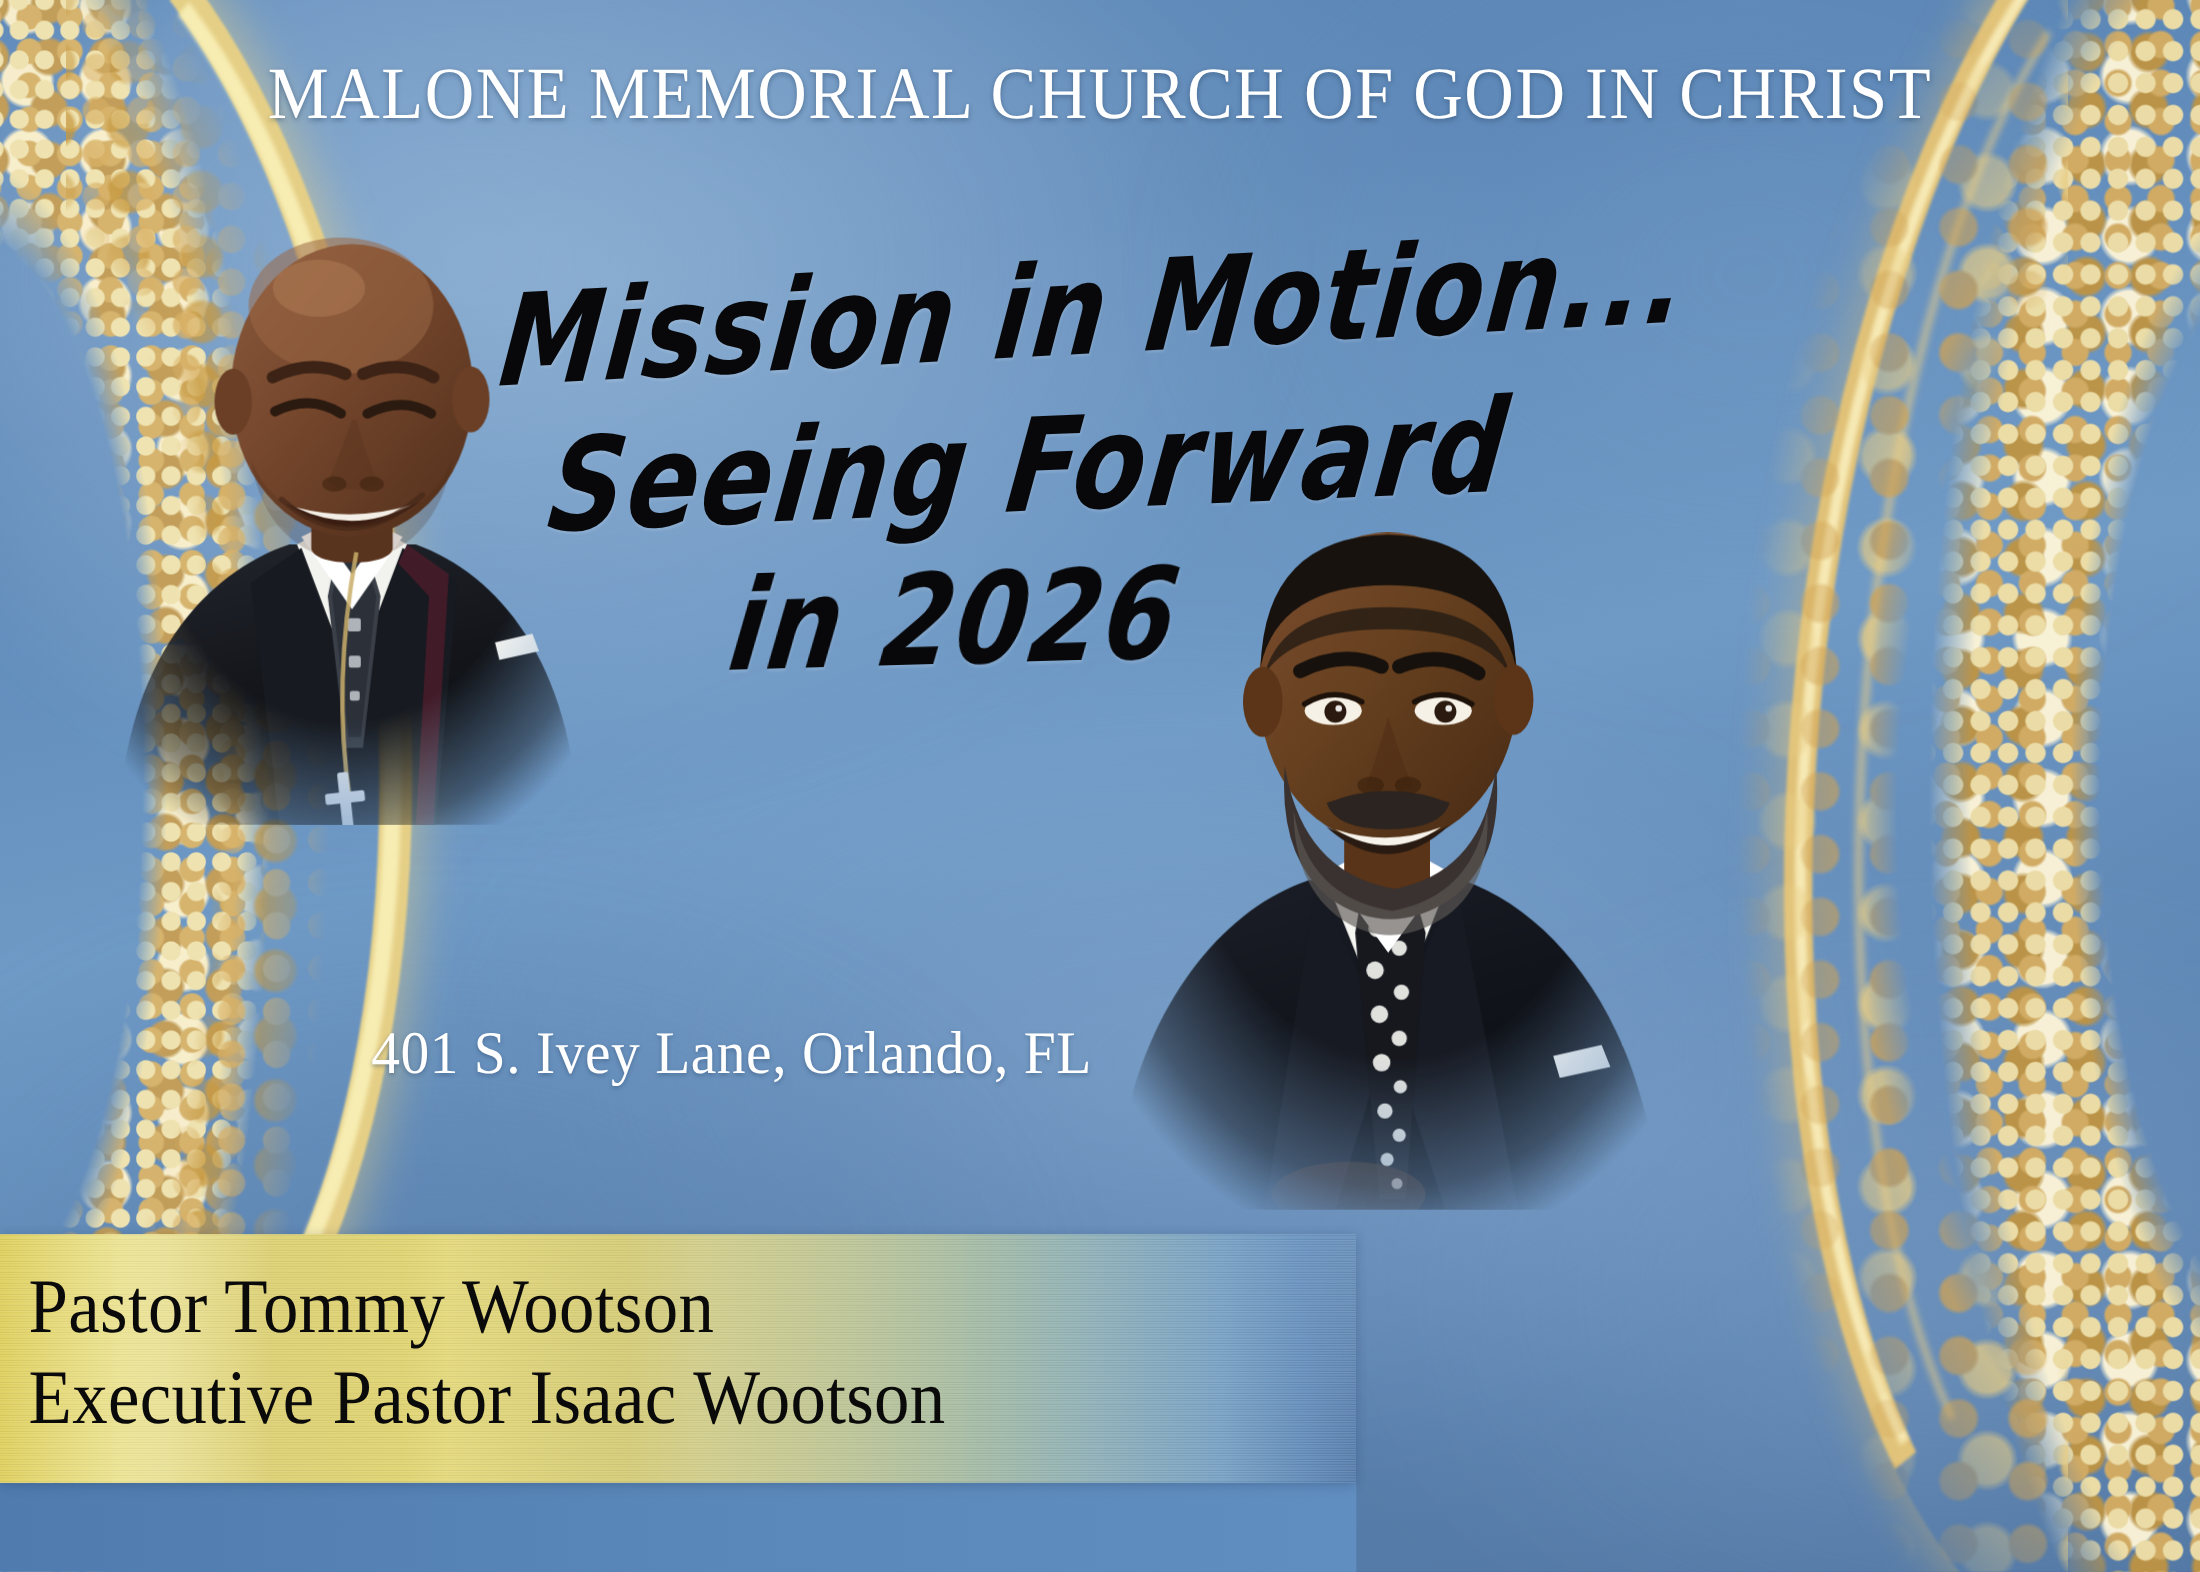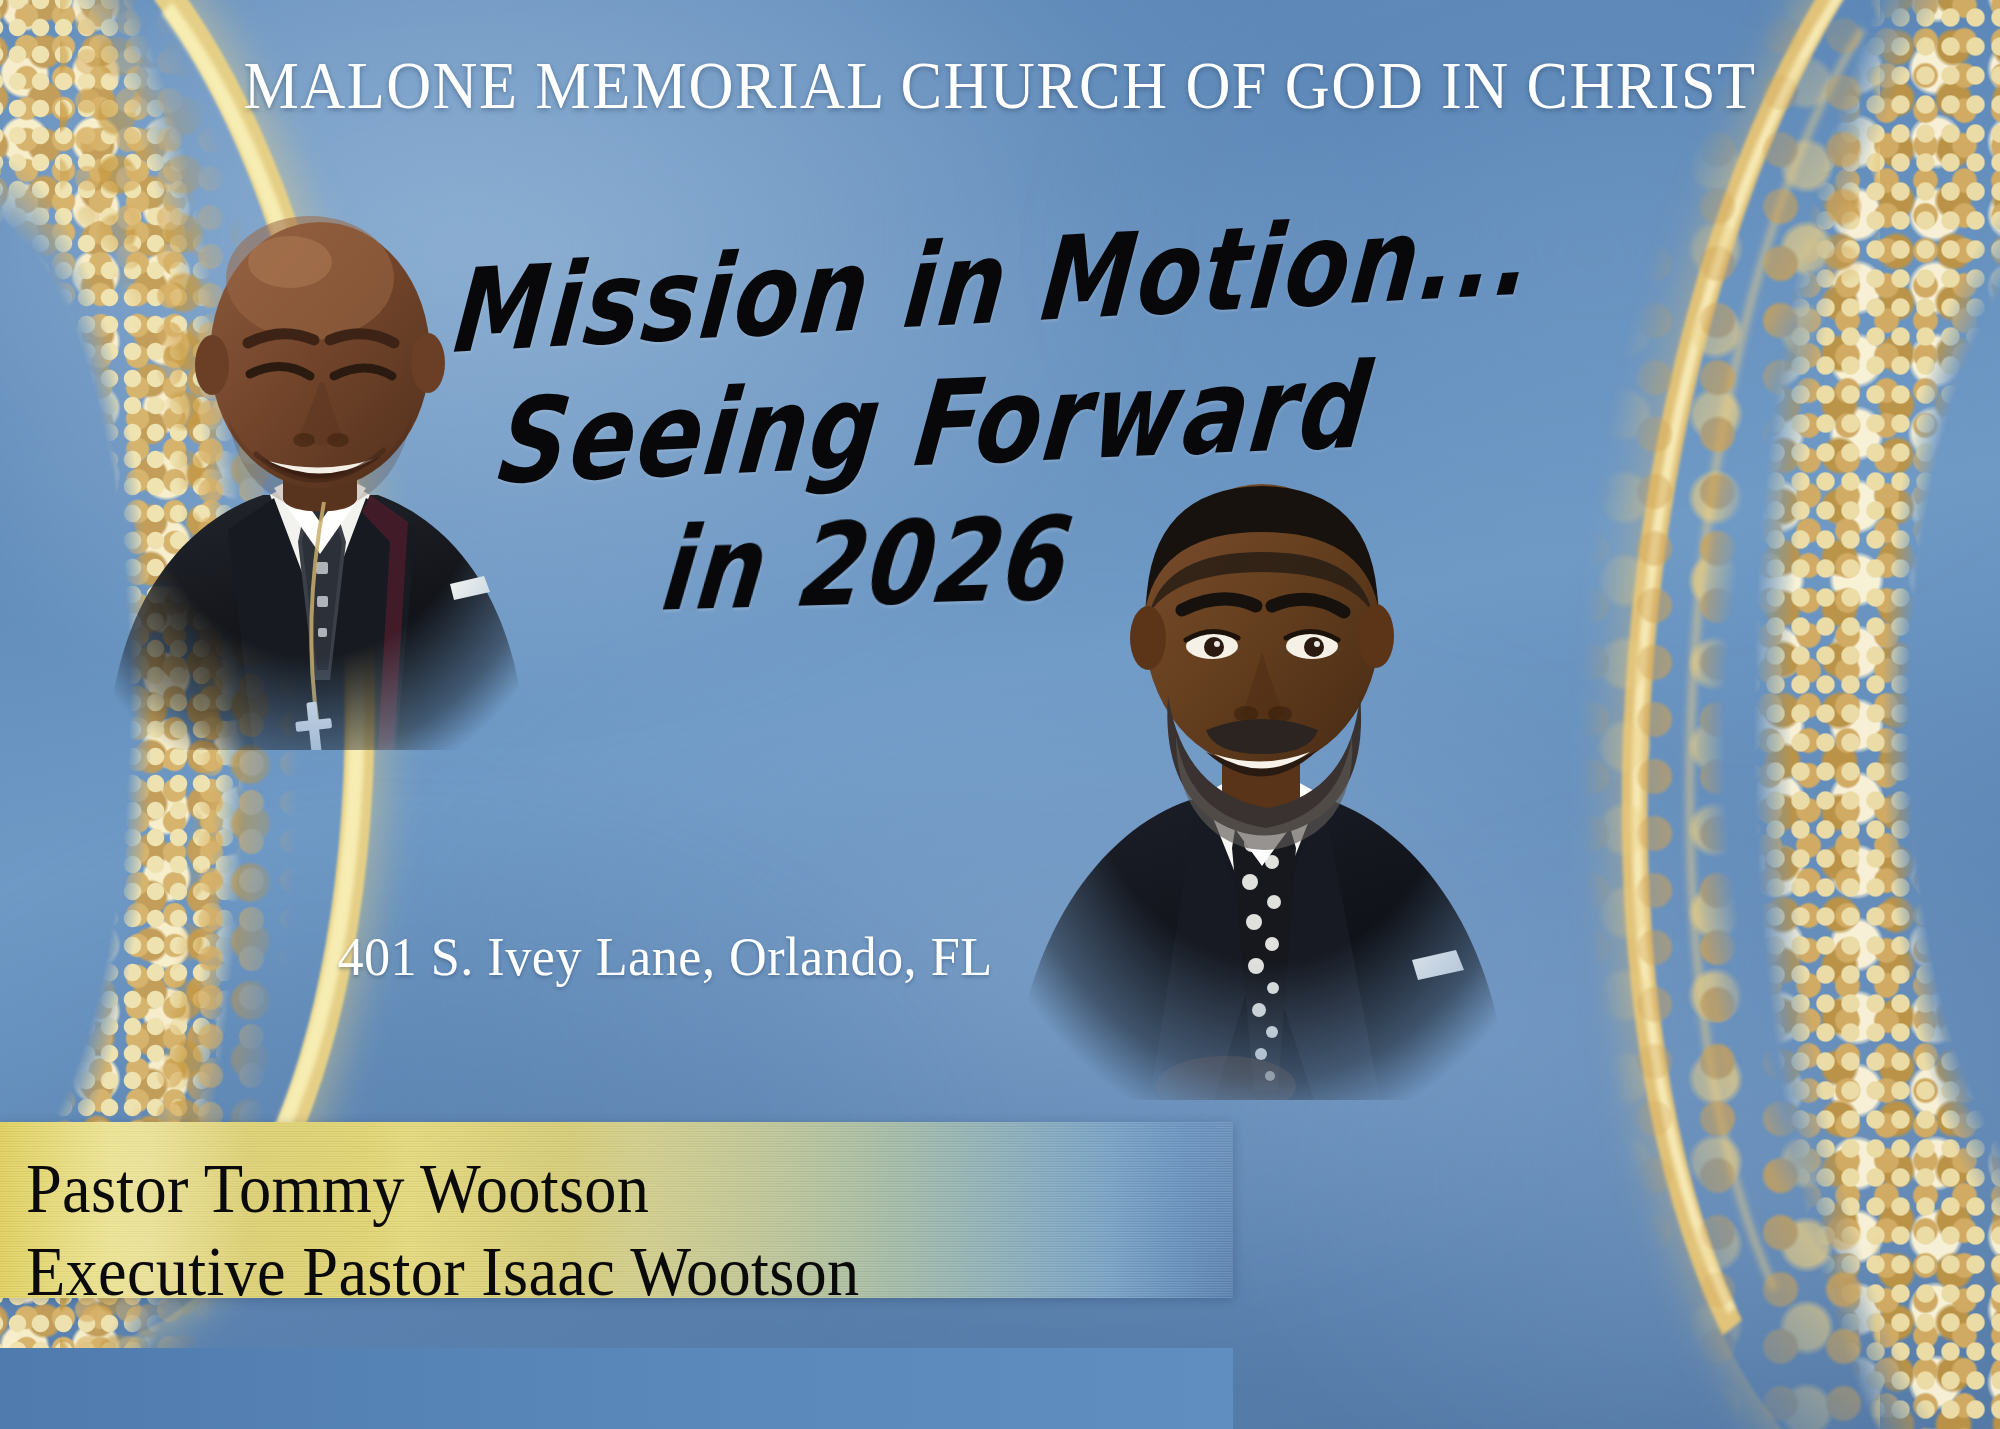--- a/index.html
+++ b/index.html
@@ -166,21 +166,21 @@
     color:#ffffff;
     font-family:"Liberation Serif", serif;
     font-size:55px;
     letter-spacing:.5px;
     transform:scaleX(.95);
     text-shadow:0 2px 4px rgba(35,62,95,.4);
   }
 
   
   #gold-banner{
-    position:absolute;left:0;top:1122px;width:1233px;height:176px;
+    position:absolute;left:0;top:1122px;width:1233px;height:226px;
     background:
       repeating-linear-gradient(0deg,
         rgba(255,255,255,.10) 0px, rgba(255,255,255,.10) 1px,
         rgba(0,0,0,.045) 1px, rgba(0,0,0,.045) 2px,
         rgba(255,255,255,.05) 2px, rgba(255,255,255,.05) 4px,
         rgba(0,0,0,.02) 4px, rgba(0,0,0,.02) 5px),
       linear-gradient(90deg,
         #dfd05f 0%, #e7dc78 9%, #d6c85c 20%,
         #e3d87a 33%, #cfc463 46%, #bcc188 60%,
         #a8bda4 71%, #8fb0b9 81%, #79a2c4 90%,

